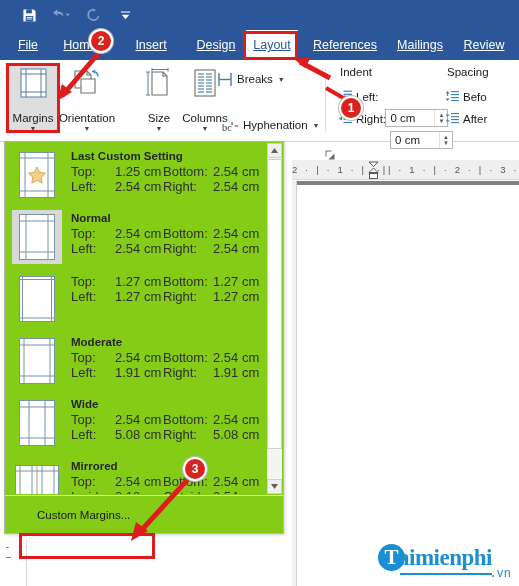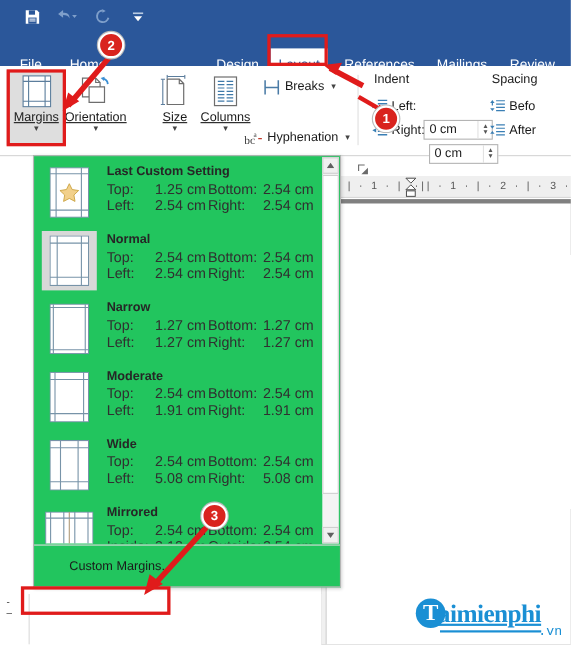--- a/index.html
+++ b/index.html
@@ -19,41 +19,42 @@
   .qat { position: absolute; left: 18px; top: 4px; display: flex; align-items: center; gap: 10px; }
   .qat-btn { width: 22px; height: 22px; display: flex; align-items: center; justify-content: center; }
   .qat-btn svg { display: block; }
 
   
   .tabstrip {
     position: absolute; left: 0; top: 30px; width: 519px; height: 30px;
     background: #2b579a;
   }
   .tab {
-    position: absolute; top: 14px; height: 30px;
+    position: absolute; top: 0; height: 30px;
     display: flex; align-items: center; justify-content: center;
     color: #ffffff; font-size: 12.5px; padding: 0 8px;
     white-space: nowrap;
+    text-decoration: underline;
   }
   .tab.active { background: #ffffff; color: #2b579a; }
 
   
   .ribbon {
     position: absolute; left: 0; top: 60px; width: 519px; height: 82px;
     background: #ffffff; border-bottom: 1px solid #d4d4d4;
   }
   .grp-pagesetup { position: absolute; left: 0; top: 0; width: 326px; height: 82px; }
   .grp-sep { position: absolute; top: 8px; width: 1px; height: 64px; background: #e0e0e0; }
 
   .bigbtn {
     position: absolute; top: 4px; width: 54px; height: 68px;
     display: flex; flex-direction: column; align-items: center;
   }
   .bigbtn .ic { height: 32px; display: flex; align-items: flex-end; justify-content: center; margin-top: 2px; }
-  .bigbtn .lbl { font-size: 11.5px; color: #1a1a1a; margin-top: 3px; white-space: nowrap; text-decoration: underline; }
+  .bigbtn .lbl { font-size: 11.5px; color: #1a1a1a; margin-top: 14px; white-space: nowrap; }
   .bigbtn .car { font-size: 7px; color: #444; line-height: 7px; margin-top: 1px; }
   .bigbtn.sel { background: #dedede; }
 
   .smallbtn {
     position: absolute; height: 22px; display: flex; align-items: center; gap: 4px;
   }
   .smallbtn .sic { width: 17px; height: 17px; display: flex; align-items: center; justify-content: center; }
   .smallbtn .slbl { font-size: 11.5px; color: #1a1a1a; white-space: nowrap; }
   .smallbtn .scar { font-size: 7px; color: #444; margin-left: 1px; }
 
@@ -94,22 +95,22 @@
                  border-right: 1px solid #d0d0d0; }
 
   .bottomstrip { position: absolute; left: 0; top: 528px; width: 292px; height: 58px; background: #ffffff; }
   .lowerpage { position: absolute; left: 26px; top: 540px; width: 266px; height: 46px; background: #ffffff;
                border-left: 1px solid #dadada; }
   .leftgutter { position: absolute; left: 0; top: 528px; width: 26px; height: 58px; background: #ffffff; }
   .mark { position: absolute; font-size: 9px; color: #333; }
 
   
   .dropdown {
-    position: absolute; left: 30px; top: 141px; width: 280px; height: 393px;
-    background: #22c55e; border: 1px solid #b5b5b5;
+    position: absolute; left: 4px; top: 141px; width: 280px; height: 393px;
+    background: #84cc16; border: 1px solid #b5b5b5;
     box-shadow: 1px 1px 3px rgba(0,0,0,0.18);
   }
   .dd-list { position: absolute; left: 0; top: 0; width: 263px; height: 352px; overflow: hidden; }
   .dd-item { position: relative; height: 62px; display: flex; align-items: flex-start; padding: 6px 0 0 7px; }
   .dd-item.sel .thumb-wrap { background: #d8d8d8; }
   .thumb-wrap { width: 50px; height: 54px; display: flex; align-items: center; justify-content: center; flex: 0 0 50px; }
   .dd-txt { margin-left: 9px; padding-top: 1px; }
   .dd-title { font-size: 11.5px; font-weight: bold; color: #262626; line-height: 14px; }
   .dd-grid { margin-top: 1px; font-size: 13px; color: #303030; line-height: 15px; }
   .dd-grid table { border-collapse: collapse; }
@@ -143,21 +144,21 @@
   }
   svg.arrow { position: absolute; overflow: visible; pointer-events: none; }
 
   
   .watermark { position: absolute; left: 378px; top: 540px; width: 135px; height: 42px; }
   .wm-t { position: absolute; left: 0; top: 4px; width: 27px; height: 27px; border-radius: 50%;
           background: #1a8fd4; color: #ffffff; font-size: 21px; font-weight: bold;
           display: flex; align-items: center; justify-content: center;
           font-family: "Liberation Serif", serif; }
   .wm-main { position: absolute; left: 20px; top: 5px; font-size: 23px; font-weight: bold;
-             color: #1a8fd4; font-family: "Liberation Serif", serif; letter-spacing: -0.5px; text-decoration: underline; }
+             color: #1a8fd4; font-family: "Liberation Serif", serif; letter-spacing: -0.5px; }
   .wm-vn { position: absolute; right: 2px; top: 27px; font-size: 12px; color: #1a8fd4;
            font-family: Liberation Mono, monospace; }
   .wm-rule { position: absolute; left: 22px; top: 33px; width: 92px; height: 1.5px; background: #1a8fd4; }
 </style>
 </head>
 <body>
 
 <div id="app">
 
   <div class="titlebar">
@@ -191,20 +192,23 @@
       </div>
     </div>
   </div>
 
   <div class="tabstrip">
     <div class="tab" style="left:10px;width:36px;">
         <span>File</span>
       </div>
     <div class="tab" style="left:56px;width:48px;">
         <span>Home</span>
+      </div>
+    <div class="tab" style="left:128px;width:46px;">
+        <span>Insert</span>
       </div>
     <div class="tab" style="left:190px;width:52px;">
         <span>Design</span>
       </div>
     <div class="tab active" style="left:246px;width:52px;">
         <span>Layout</span>
       </div>
     <div class="tab" style="left:308px;width:74px;align-items:center;">
         <span>References</span>
       </div>
@@ -284,21 +288,21 @@
                 <line x1="14" y1="21" x2="20" y2="21"></line>
               <line x1="6" y1="24" x2="12" y2="24"></line>
                 <line x1="14" y1="24" x2="20" y2="24"></line>
             </g>
           </svg>
         </div>
         <div class="lbl">Columns</div>
         <div class="car">▼</div>
       </div>
 
-      <div class="smallbtn" style="left:238px;top:8px;">
+      <div class="smallbtn" style="left:216px;top:8px;">
         <div class="sic">
           <svg width="16" height="15" viewBox="0 0 16 15">
             <line x1="2" y1="1" x2="2" y2="14" stroke="#4a7ba6" stroke-width="1.4"></line>
             <line x1="2" y1="7.5" x2="14" y2="7.5" stroke="#4a7ba6" stroke-width="1.4"></line>
             <line x1="14" y1="1" x2="14" y2="14" stroke="#4a7ba6" stroke-width="1.4"></line>
           </svg>
         </div>
         <span class="slbl">Breaks</span>
         <span class="scar">▼</span>
       </div>
@@ -508,21 +512,20 @@
         <div class="thumb-wrap">
           <svg width="36" height="46" viewBox="0 0 36 46">
             <rect x="0.5" y="0.5" width="35" height="45" fill="#ffffff" stroke="#7793a8"></rect>
             <line x1="3.5" y1="0.5" x2="3.5" y2="45.5" stroke="#7793a8"></line>
             <line x1="32.5" y1="0.5" x2="32.5" y2="45.5" stroke="#7793a8"></line>
             <line x1="0.5" y1="3.5" x2="35.5" y2="3.5" stroke="#7793a8"></line>
             <line x1="0.5" y1="42" x2="35.5" y2="42" stroke="#7793a8"></line>
           </svg>
         </div>
         <div class="dd-txt">
-          <div class="dd-title">Narrow</div>
           <div class="dd-grid">
             <table>
               <tbody>
                   <tr>
                 <td class="dd-k">Top:</td>
                 <td class="dd-v">1.27 cm</td>
                 <td class="dd-k2">Bottom:</td>
                 <td>1.27 cm</td>
               </tr>
               <tr>

